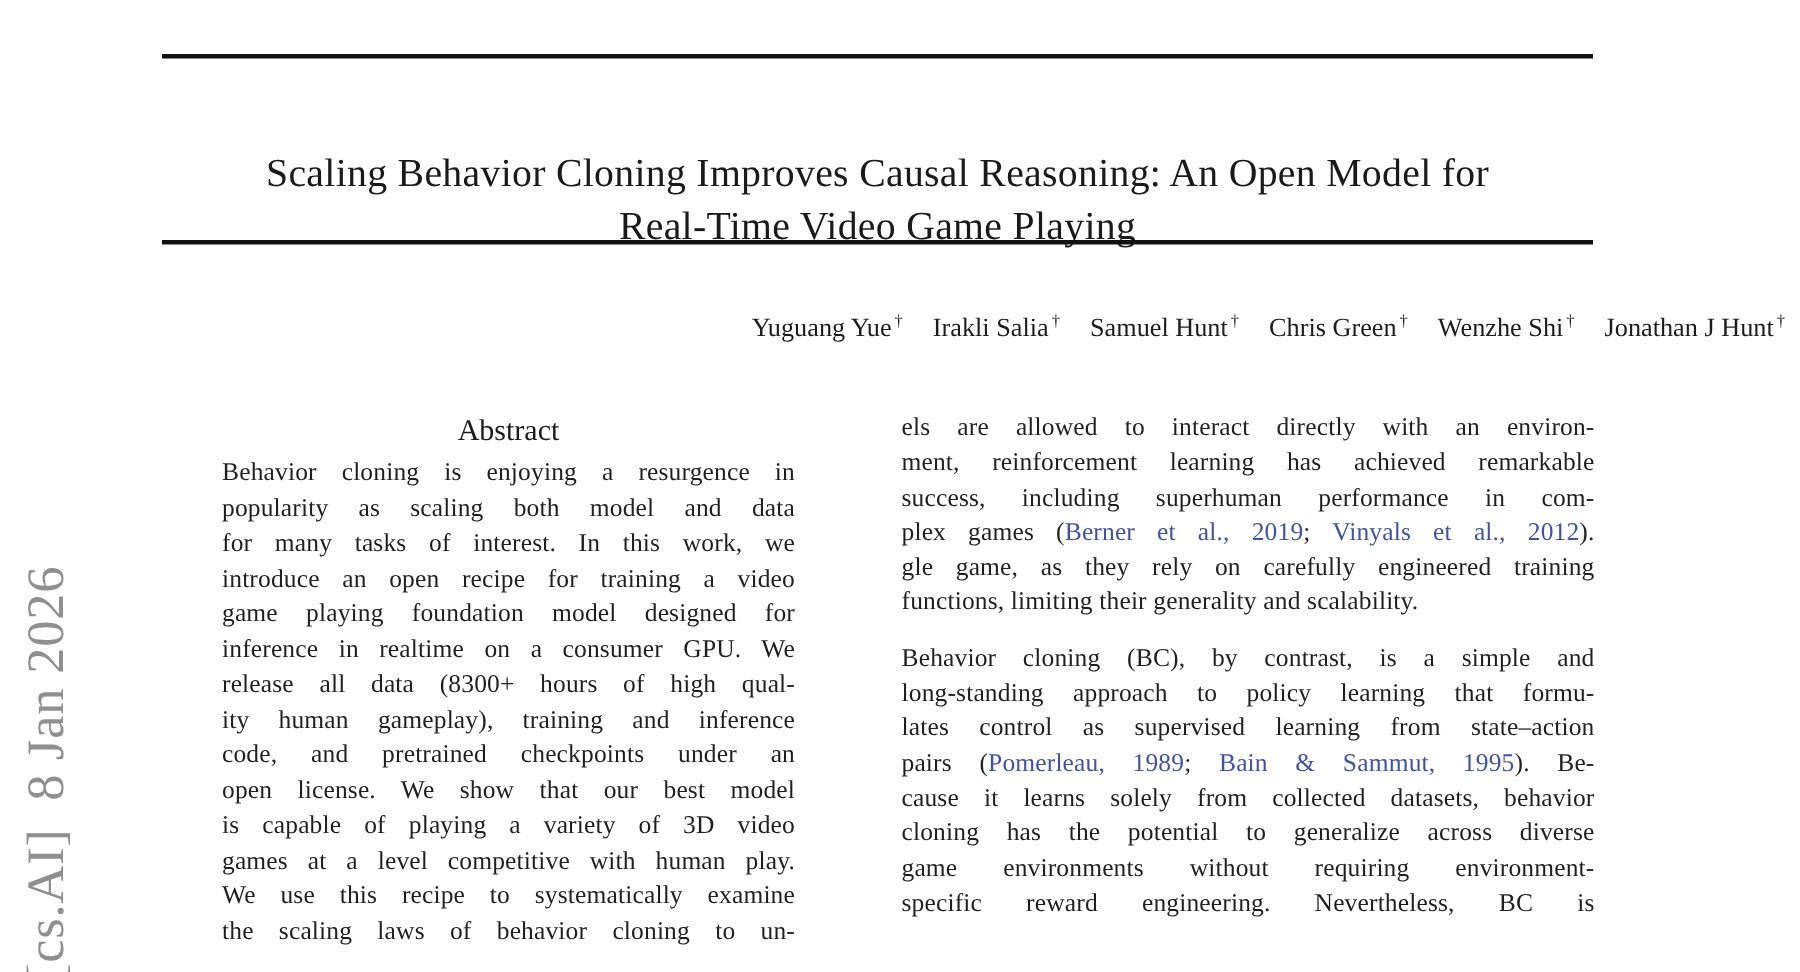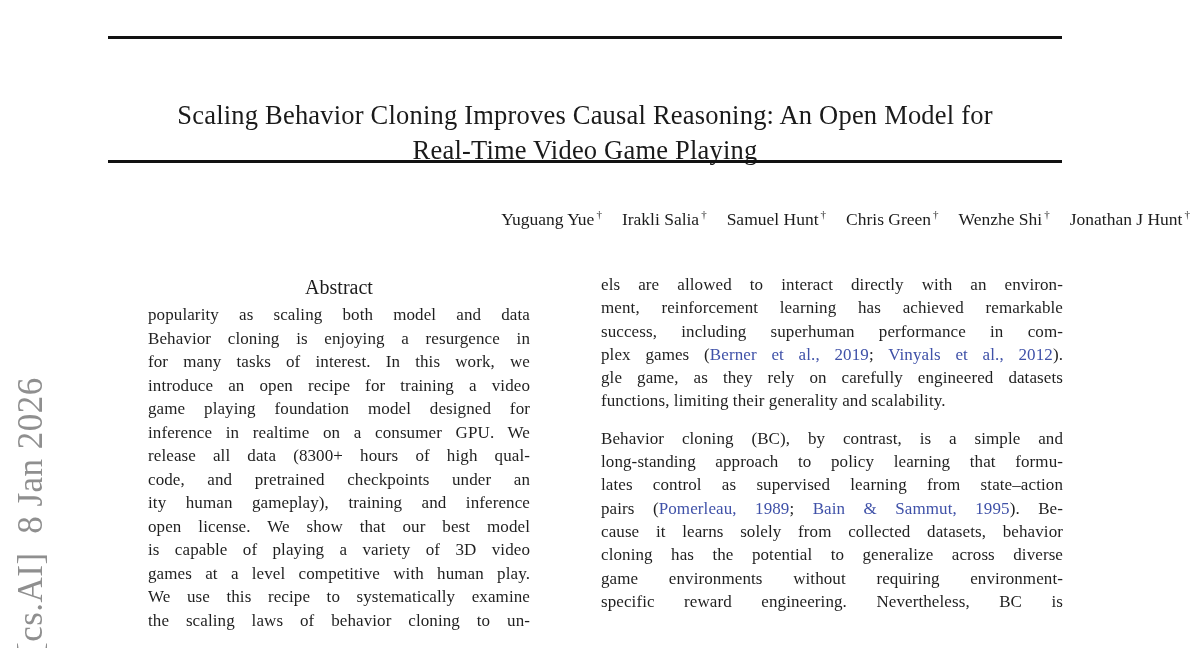--- a/index.html
+++ b/index.html
@@ -86,44 +86,44 @@
   </div>
 
   <div class="rule rule-bottom"></div>
 
   <div class="author-list"><span class="author">Yuguang Yue<sup>†</sup></span><span class="author">Irakli Salia<sup>†</sup></span><span class="author">Samuel Hunt<sup>†</sup></span><span class="author">Chris Green<sup>†</sup></span><span class="author">Wenzhe Shi<sup>†</sup></span><span class="author">Jonathan J Hunt<sup>†</sup></span></div>
 
   <div class="abstract-heading">Abstract</div>
 
   <div class="col col-left">
     <div class="para">
+        <div class="tline">Behavior cloning is enjoying a resurgence in</div>
         <div class="tline">popularity as scaling both model and data</div>
-        <div class="tline">Behavior cloning is enjoying a resurgence in</div>
         <div class="tline">for many tasks of interest. In this work, we</div>
         <div class="tline">introduce an open recipe for training a video</div>
         <div class="tline">game playing foundation model designed for</div>
         <div class="tline">inference in realtime on a consumer GPU. We</div>
         <div class="tline">release all data (8300+ hours of high qual-</div>
+        <div class="tline">ity human gameplay), training and inference</div>
         <div class="tline">code, and pretrained checkpoints under an</div>
-        <div class="tline">ity human gameplay), training and inference</div>
         <div class="tline">open license. We show that our best model</div>
         <div class="tline">is capable of playing a variety of 3D video</div>
         <div class="tline">games at a level competitive with human play.</div>
         <div class="tline">We use this recipe to systematically examine</div>
         <div class="tline">the scaling laws of behavior cloning to un-</div>
       </div>
   </div>
 
   <div class="col col-right">
     <div class="para">
         <div class="tline">els are allowed to interact directly with an environ-</div>
         <div class="tline">ment, reinforcement learning has achieved remarkable</div>
         <div class="tline">success, including superhuman performance in com-</div>
         <div class="tline">plex games (<span class="cite">Berner et al., 2019</span>; <span class="cite">Vinyals et al., 2012</span>).</div>
-        <div class="tline">gle game, as they rely on carefully engineered datasets</div>
+        <div class="tline">gle game, as they rely on carefully engineered training</div>
         <div class="tline noj">functions, limiting their generality and scalability.</div>
       </div>
     <div class="para">
         <div class="tline">Behavior cloning (BC), by contrast, is a simple and</div>
         <div class="tline">long-standing approach to policy learning that formu-</div>
         <div class="tline">lates control as supervised learning from state–action</div>
         <div class="tline">pairs (<span class="cite">Pomerleau, 1989</span>; <span class="cite">Bain &amp; Sammut, 1995</span>). Be-</div>
         <div class="tline">cause it learns solely from collected datasets, behavior</div>
         <div class="tline">cloning has the potential to generalize across diverse</div>
         <div class="tline">game environments without requiring environment-</div>

